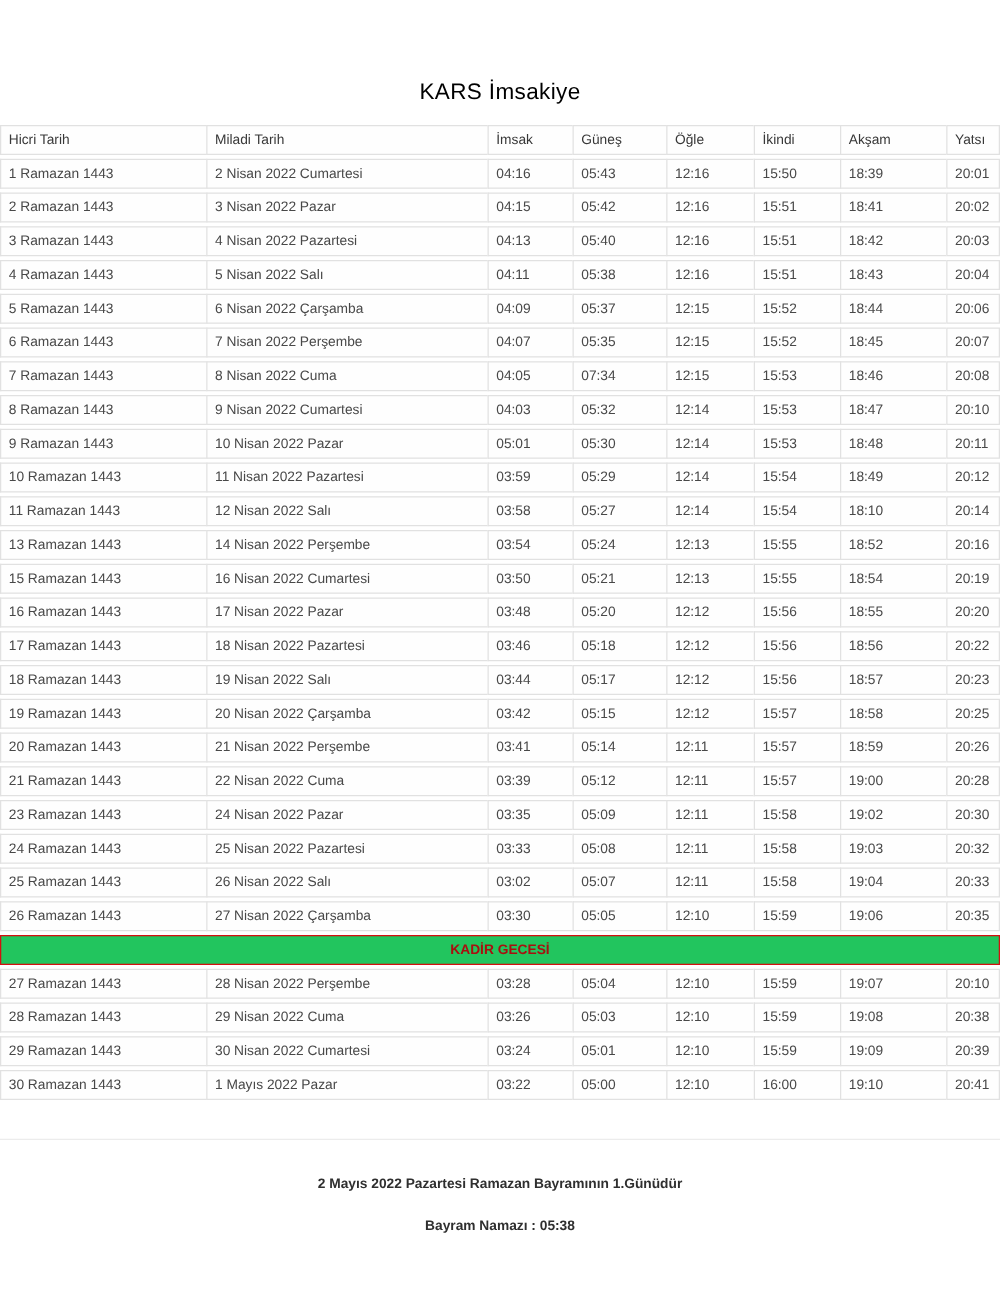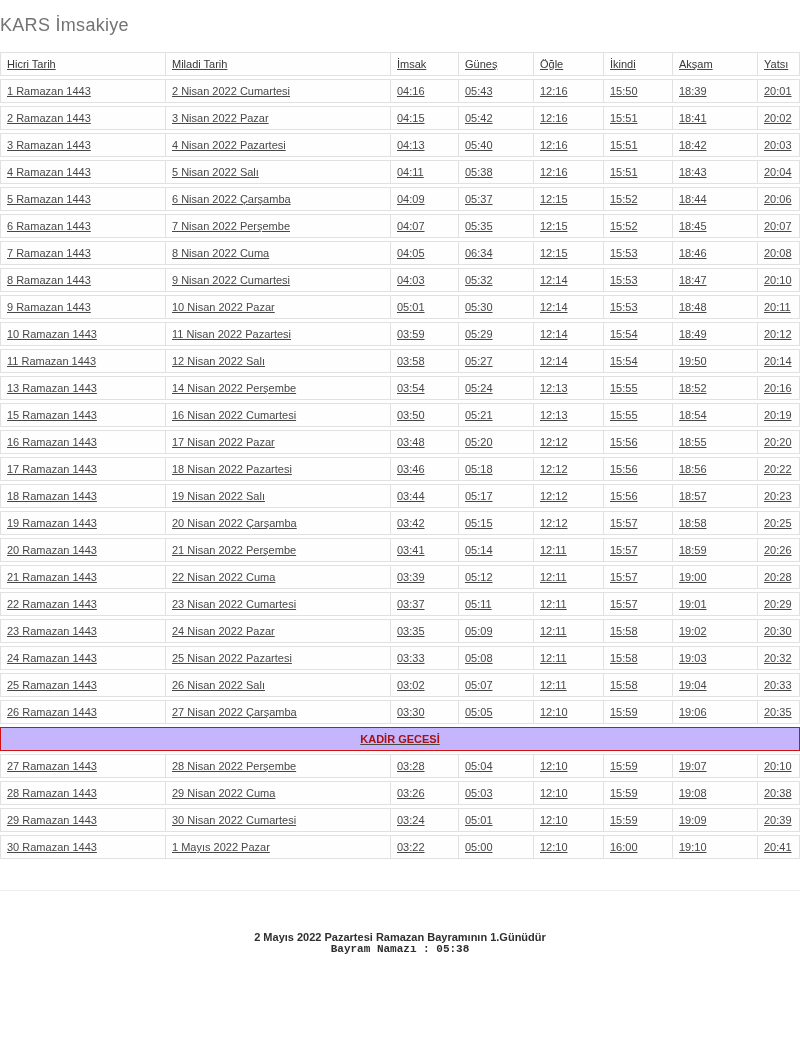--- a/index.html
+++ b/index.html
@@ -9,35 +9,35 @@
     font-family: "Liberation Sans", sans-serif;
   }
   .page {
     width: 800px;
     min-height: 1039px;
     margin: 0 auto;
     background: #ffffff;
     box-sizing: border-box;
   }
   .page-title {
-    text-align: left;
+    text-align: center;
     font-size: 18px;
     font-weight: 400;
-    color: #737373;
+    color: #000000;
     padding: 15px 0 13px 0;
     letter-spacing: 0.3px;
+    margin-top: 48px;
   }
   table.imsakiye {
     width: 100%;
     border-collapse: separate;
     border-spacing: 0 3px;
     table-layout: fixed;
     font-size: 11px;
     color: #484848;
-    text-decoration: underline;
   }
   table.imsakiye col.c1 { width: 165px; }
   table.imsakiye col.c2 { width: 225px; }
   table.imsakiye col.c3 { width: 68px; }
   table.imsakiye col.c4 { width: 75px; }
   table.imsakiye col.c5 { width: 70px; }
   table.imsakiye col.c6 { width: 69px; }
   table.imsakiye col.c7 { width: 85px; }
   table.imsakiye col.c8 { width: 43px; }
   table.imsakiye th,
@@ -62,30 +62,30 @@
     margin-top: 28px;
   }
   table.imsakiye td.banner {
     text-align: center;
     font-weight: 700;
     padding: 5px 0;
   }
   .footer {
     border-top: 1px solid #ececec;
     margin-top: 28px;
-    padding-top: 40px;
+    padding-top: 29px;
   }
   .footer-line {
     text-align: center;
     font-size: 11px;
     font-weight: 700;
     color: #2f2f2f;
   }
   .footer-line + .footer-line {
-    font-family: Liberation Mono, monospace;
+    margin-top: 22px;
   }
 </style>
 </head>
 <body>
 
 <div class="page">
 
   <div class="page-title">KARS İmsakiye</div>
 
   <table class="imsakiye">
@@ -169,21 +169,21 @@
           <td>05:35</td>
           <td>12:15</td>
           <td>15:52</td>
           <td>18:45</td>
           <td>20:07</td>
         </tr>
         <tr>
           <td>7 Ramazan 1443</td>
           <td>8 Nisan 2022 Cuma</td>
           <td>04:05</td>
-          <td>06:34</td>
+          <td>07:34</td>
           <td>12:15</td>
           <td>15:53</td>
           <td>18:46</td>
           <td>20:08</td>
         </tr>
         <tr>
           <td>8 Ramazan 1443</td>
           <td>9 Nisan 2022 Cumartesi</td>
           <td>04:03</td>
           <td>05:32</td>
@@ -212,21 +212,21 @@
           <td>18:49</td>
           <td>20:12</td>
         </tr>
         <tr>
           <td>11 Ramazan 1443</td>
           <td>12 Nisan 2022 Salı</td>
           <td>03:58</td>
           <td>05:27</td>
           <td>12:14</td>
           <td>15:54</td>
-          <td>19:50</td>
+          <td>18:10</td>
           <td>20:14</td>
         </tr>
         <tr>
           <td>13 Ramazan 1443</td>
           <td>14 Nisan 2022 Perşembe</td>
           <td>03:54</td>
           <td>05:24</td>
           <td>12:13</td>
           <td>15:55</td>
           <td>18:52</td>
@@ -296,30 +296,20 @@
           <td>21 Ramazan 1443</td>
           <td>22 Nisan 2022 Cuma</td>
           <td>03:39</td>
           <td>05:12</td>
           <td>12:11</td>
           <td>15:57</td>
           <td>19:00</td>
           <td>20:28</td>
         </tr>
         <tr>
-          <td>22 Ramazan 1443</td>
-          <td>23 Nisan 2022 Cumartesi</td>
-          <td>03:37</td>
-          <td>05:11</td>
-          <td>12:11</td>
-          <td>15:57</td>
-          <td>19:01</td>
-          <td>20:29</td>
-        </tr>
-        <tr>
           <td>23 Ramazan 1443</td>
           <td>24 Nisan 2022 Pazar</td>
           <td>03:35</td>
           <td>05:09</td>
           <td>12:11</td>
           <td>15:58</td>
           <td>19:02</td>
           <td>20:30</td>
         </tr>
         <tr>
@@ -346,21 +336,21 @@
           <td>26 Ramazan 1443</td>
           <td>27 Nisan 2022 Çarşamba</td>
           <td>03:30</td>
           <td>05:05</td>
           <td>12:10</td>
           <td>15:59</td>
           <td>19:06</td>
           <td>20:35</td>
         </tr>
         <tr>
-          <td colspan="8" class="banner" style="background: #c4b5fd; color: rgb(168, 16, 16); border-color: rgb(212, 15, 15);">KADİR GECESİ</td>
+          <td colspan="8" class="banner" style="background: #22c55e; color: rgb(168, 16, 16); border-color: rgb(212, 15, 15);">KADİR GECESİ</td>
         </tr>
         <tr>
           <td>27 Ramazan 1443</td>
           <td>28 Nisan 2022 Perşembe</td>
           <td>03:28</td>
           <td>05:04</td>
           <td>12:10</td>
           <td>15:59</td>
           <td>19:07</td>
           <td>20:10</td>

